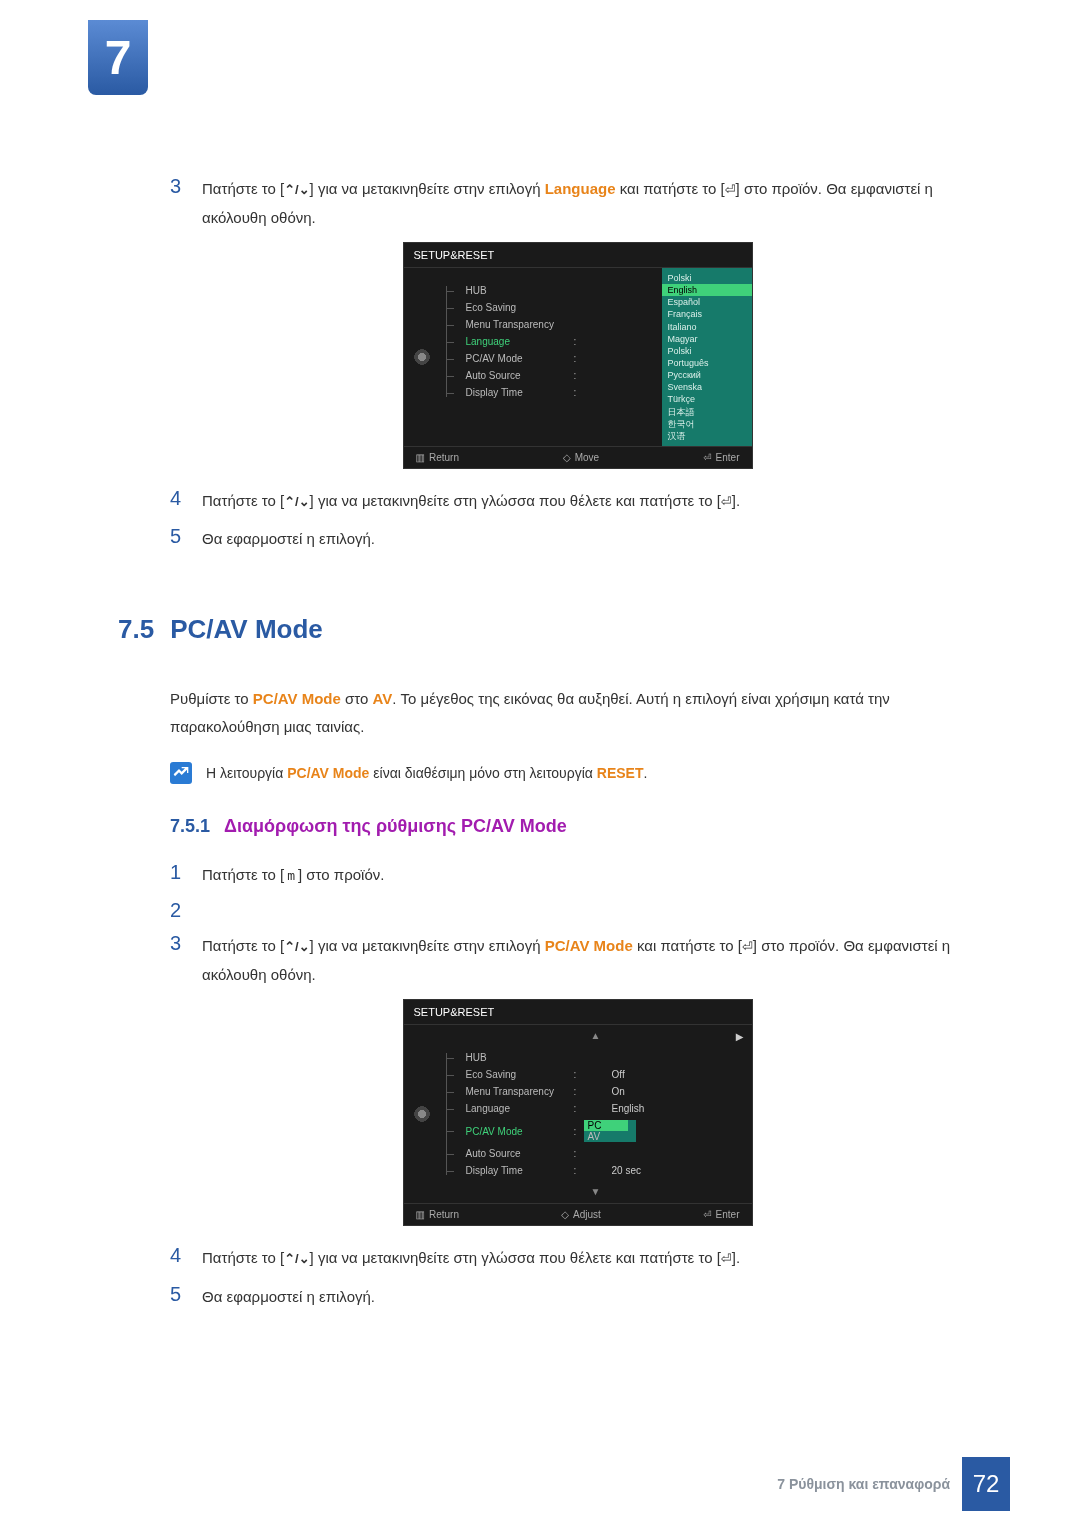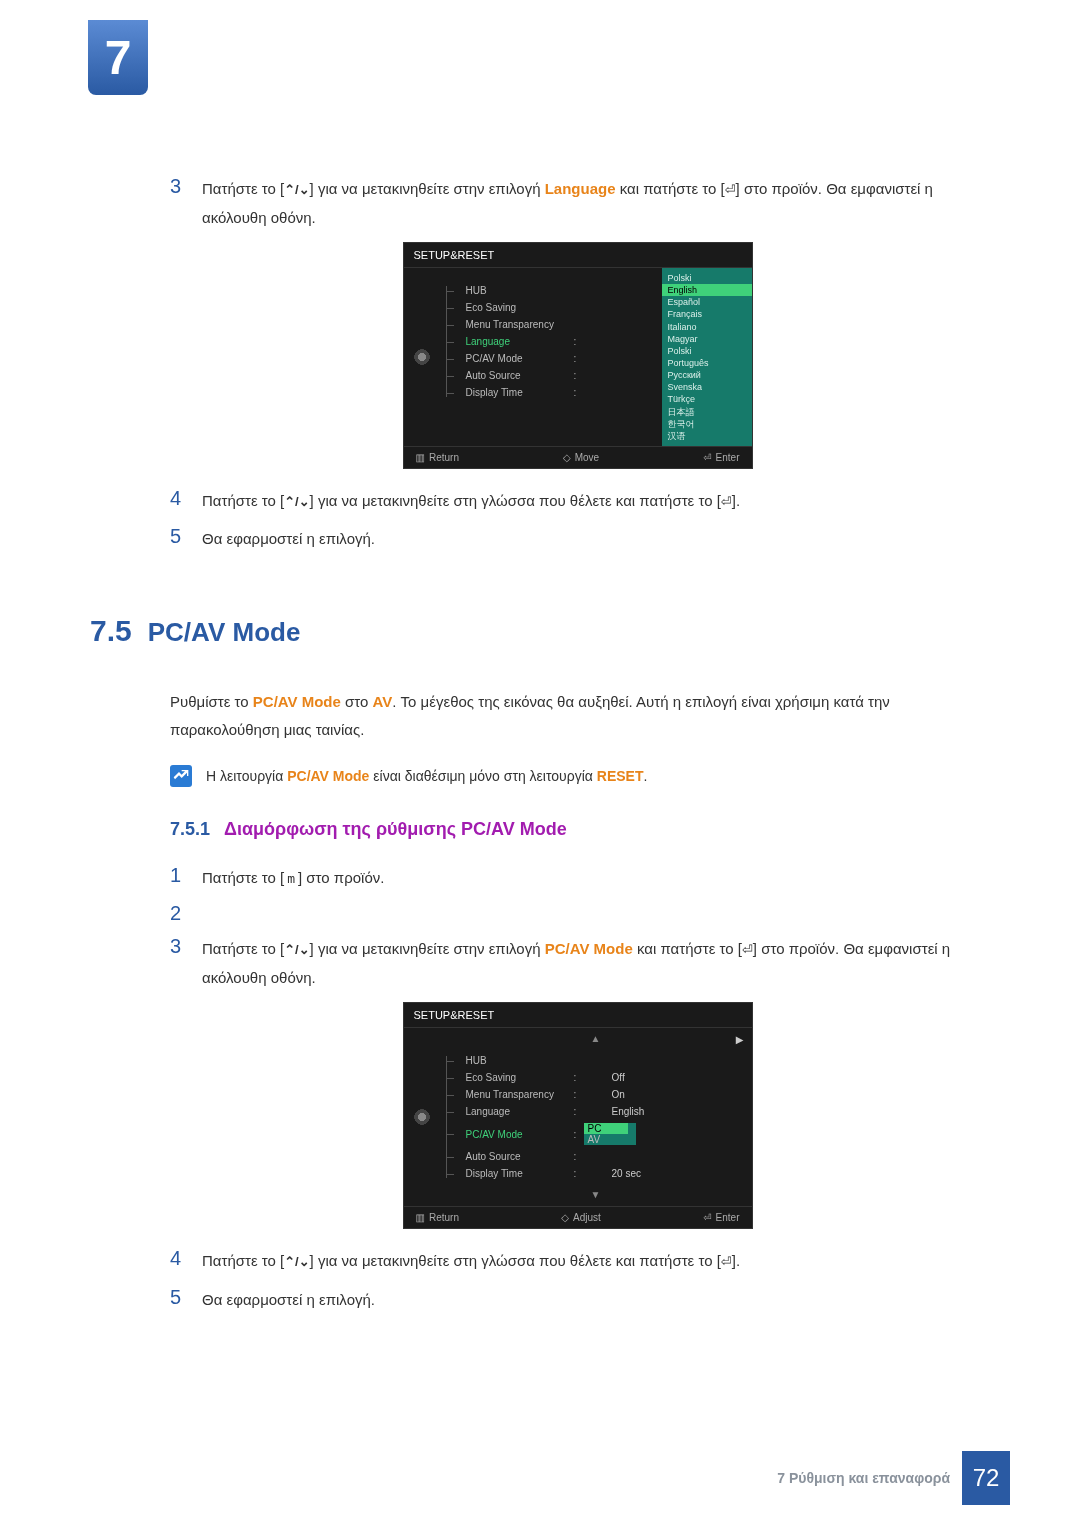--- a/index.html
+++ b/index.html
@@ -114,21 +114,21 @@
   .osd-smallbox {
     background:#167a6a; padding:0 4px;
   }
   .osd-smallbox .on { background:#3fd17a; color:#000; display:inline-block; width:100%; padding:0 4px; margin-left:-4px; margin-right:-4px; }
   .osd-footer {
     display:flex; justify-content:space-between;
     border-top:1px solid #333;
     padding:5px 12px; font-size:10px; color:#aaa;
   }
   .osd-footer span { display:flex; align-items:center; gap:4px; }
-  .section-num { color:#2a5aa3; font-size:30px; font-weight:bold; margin-right: 16px;}
+  .section-num { color:#2a5aa3; font-size:26px; font-weight:bold; margin-right: 16px; margin-left: 28px;}
   .section-title-row {
     display:flex; align-items:baseline; margin: 60px 0 40px -80px;
   }
   .section-title { color:#2a5aa3; font-size:26px; font-weight:bold; }
   .para { font-size:15px; line-height:1.9; margin-bottom: 20px; }
   .note-row { display:flex; gap:14px; align-items:flex-start; margin: 14px 0 30px 0; }
   .note-icon {
     width:22px; height:22px; background:#2a7bd4; border-radius:3px;
     display:flex; align-items:center; justify-content:center;
   }
@@ -136,21 +136,21 @@
   .note-text { font-size:14px; line-height:1.7; }
   .subsection-row { display:flex; align-items:baseline; gap:14px; margin: 10px 0 24px 0; }
   .subsection-num { color:#2a5aa3; font-size:18px; font-weight:bold; }
   .subsection-title { color:#a21caf; font-size:18px; font-weight:bold; }
   .m-key {
     display:inline-block; font-family:monospace;
     font-size:13px; padding:0 3px;
   }
   .enter-icon { font-size:13px; }
   .footer {
-    position:absolute; bottom:22px; right:70px;
+    position:absolute; bottom:16px; right:70px;
     display:flex; align-items:center; gap:12px;
     color:#8a929c; font-size:14px; font-weight:bold;
   }
   .footer .pagebox {
     background:#2a5aa3; color:#fff; width:48px; height:54px;
     display:flex; align-items:center; justify-content:center;
     font-size:24px; font-weight:normal;
   }
 </style>
 </head>

